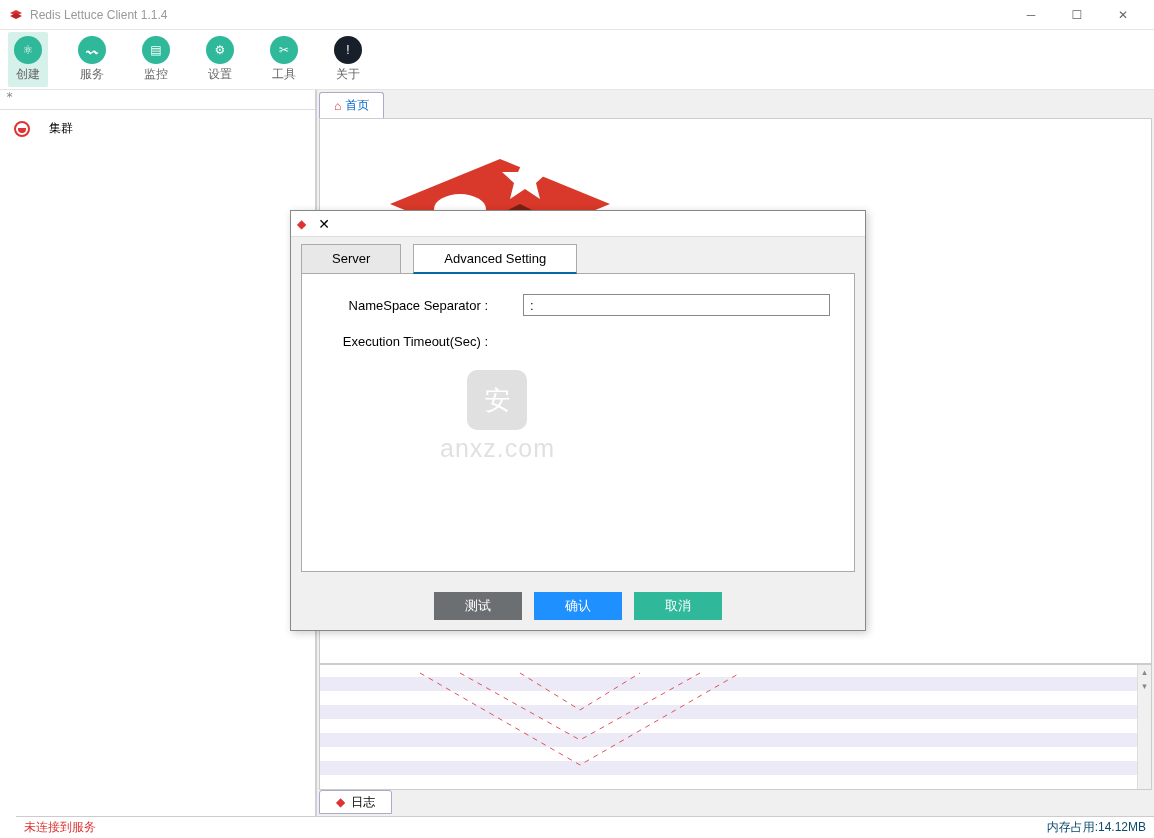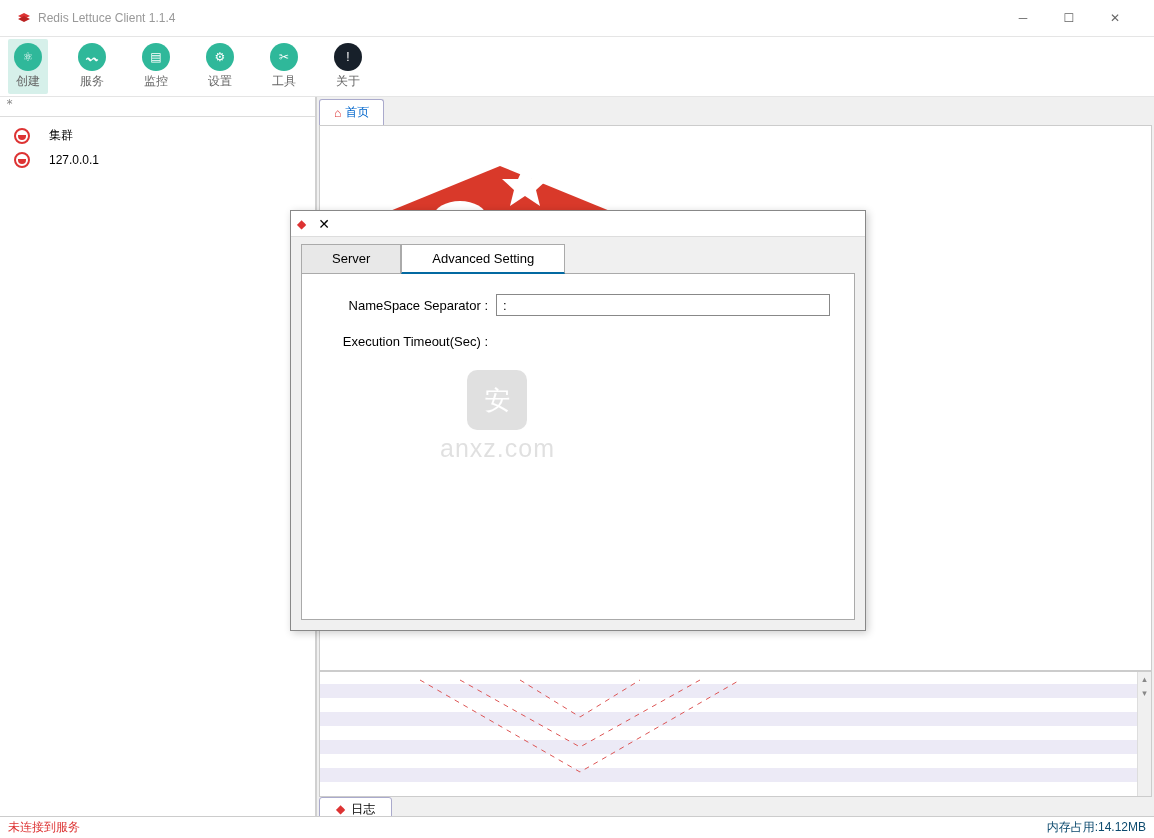--- a/index.html
+++ b/index.html
@@ -1,19 +1,19 @@
 <!DOCTYPE html>
 <html><head>
 <meta charset="utf-8">
 <style>
 * { margin: 0; padding: 0; box-sizing: border-box; font-family: "Microsoft YaHei", SimSun, Arial, sans-serif; font-size: 12px; }
 body { background: #fff; width: 1154px; height: 838px; overflow: hidden; position: relative; }
 
 
-.titlebar { height: 37px; background: #fff; display: flex; align-items: center; padding: 0 16px; border-bottom: 1px solid #e5e5e5; }
+.titlebar { height: 30px; background: #fff; display: flex; align-items: center; padding: 0 8px; border-bottom: 1px solid #e5e5e5; }
 .titlebar .app-icon { width: 16px; height: 16px; margin-right: 6px; }
 .titlebar .title { color: #999; font-size: 12px; flex: 1; }
 .titlebar .win-btn { width: 46px; height: 30px; display: flex; align-items: center; justify-content: center; color: #666; }
 
 
 .toolbar { height: 60px; display: flex; align-items: center; padding: 0 8px; gap: 24px; border-bottom: 1px solid #e5e5e5; }
 .tool-item { display: flex; flex-direction: column; align-items: center; gap: 2px; cursor: pointer; padding: 4px 6px; }
 .tool-item.active { background: #d6f0ea; border-radius: 2px; }
 .tool-item .ticon { width: 28px; height: 28px; border-radius: 50%; display: flex; align-items: center; justify-content: center; color: #fff; }
 .tool-item .tlabel { color: #666; font-size: 12px; }
@@ -40,35 +40,35 @@
 .wavearea { flex: 1; background: #fff; border: 1px solid #ccc; position: relative; overflow: hidden; }
 .wavearea .stripe { position: absolute; left: 0; right: 14px; height: 14px; background: #eceaf6; }
 .wavearea svg { position: absolute; left: 0; top: 0; }
 .scrollbar { position: absolute; right: 0; top: 0; bottom: 0; width: 14px; background: #f0f0f0; border-left: 1px solid #ddd; }
 .scroll-up, .scroll-down { height: 14px; display: flex; align-items: center; justify-content: center; color: #888; font-size: 9px; }
 .logstrip { height: 24px; display: flex; background: #f0f0f0; }
 .logtab { background: #fff; border: 1px solid #aac; padding: 3px 16px; display: flex; align-items: center; gap: 6px; border-radius: 3px 3px 0 0; }
 .logtab .cube-icon { color: #d33; }
 
 
-.statusbar { position: absolute; bottom: 0; left: 0; right: 0; height: 22px; border-top: 1px solid #ccc; display: flex; align-items: center; padding: 0 8px; font-size: 12px; background: #fff; }
+.statusbar { position: absolute; bottom: 0; left: 16px; right: 0; height: 22px; border-top: 1px solid #ccc; display: flex; align-items: center; padding: 0 8px; font-size: 12px; background: #fff; }
 .status-left { color: #d33; flex: 1; }
 .status-right { color: #0c4a6e; font-family: "Courier New", monospace; }
 
 
 .dialog { position: absolute; left: 290px; top: 210px; width: 576px; height: 421px; background: #f0f0f0; border: 1px solid #888; box-shadow: 2px 2px 8px rgba(0,0,0,0.2); display: flex; flex-direction: column; }
 .dlg-title { height: 26px; background: #fff; display: flex; align-items: center; padding: 0 6px; border-bottom: 1px solid #ddd; }
 .dlg-title .cube-icon { color: #d33; margin-right: 6px; }
 .dlg-title .dlg-label { flex: 1; font-size: 12px; }
 .dlg-title .dlg-close { width: 24px; text-align: center; cursor: pointer; font-size: 14px; }
-.dlg-tabs { display: flex; padding: 6px 10px 0 10px; gap: 0; }
+.dlg-tabs { display: flex; padding: 6px 10px 0 10px; gap: 12px; }
 .dlg-tab { padding: 6px 30px; border: 1px solid #aaa; background: #e8e8e8; cursor: pointer; font-size: 13px; position: relative; top: 1px; }
 .dlg-tab.active { background: #fff; border-bottom: 2px solid #0369a1; }
 .dlg-body { flex: 1; margin: 0 10px 10px 10px; background: #fff; border: 1px solid #aaa; padding: 20px 24px; }
-.form-row { display: flex; align-items: center; margin-bottom: 18px; }
+.form-row { display: flex; align-items: center; margin-bottom: 18px; gap: 27px; }
 .form-row label { width: 170px; text-align: right; padding-right: 8px; font-size: 13px; }
 .form-row input { flex: 1; height: 22px; border: 1px solid #888; padding: 0 6px; font-size: 13px; }
 .dlg-buttons { height: 48px; display: flex; align-items: center; justify-content: center; gap: 12px; background: #f0f0f0; }
 .dlg-btn { width: 88px; height: 28px; border: none; color: #fff; cursor: pointer; font-size: 13px; }
 .btn-test { background: #6b6f72; }
 .btn-ok { background: #1e90ff; }
 .btn-cancel { background: #2fb89a; }
 
 
 .watermark { position: absolute; left: 440px; top: 370px; display: flex; flex-direction: column; align-items: center; opacity: 0.25; pointer-events: none; }
@@ -116,24 +116,20 @@
     </div>
   </div>
 
 <div class="main">
   <div class="sidebar">
     <div class="filter">*</div>
     <div class="tree" id="tree">
         <div class="tree-item">
           <span class="nicon"></span>
           <span>集群</span>
-        </div>
-        <div class="tree-item">
-          <span class="nicon"></span>
-          <span>127.0.0.1</span>
         </div>
       </div>
   </div>
   <div class="content">
     <div class="tabstrip">
       <div class="tab">
         <span class="home-icon">⌂</span>
         <span>首页</span>
       </div>
     </div>
@@ -195,20 +191,25 @@
   </div>
   <div class="dlg-body">
     <div class="form-row">
       <label>NameSpace Separator :</label>
       <input type="text" value=":" style="">
     </div>
     <div class="form-row">
       <label>Execution Timeout(Sec) :</label>
     </div>
   </div>
+  <div class="dlg-buttons">
+    <button class="dlg-btn btn-test">测试</button>
+    <button class="dlg-btn btn-ok">确认</button>
+    <button class="dlg-btn btn-cancel">取消</button>
+  </div>
 </div>
 
 <div class="watermark">
   <div class="wm-box">
       <span style="color:#fff;font-size:26px">安</span>
     </div>
   <div class="wm-text">anxz.com</div>
 </div>
 
 </body></html>

